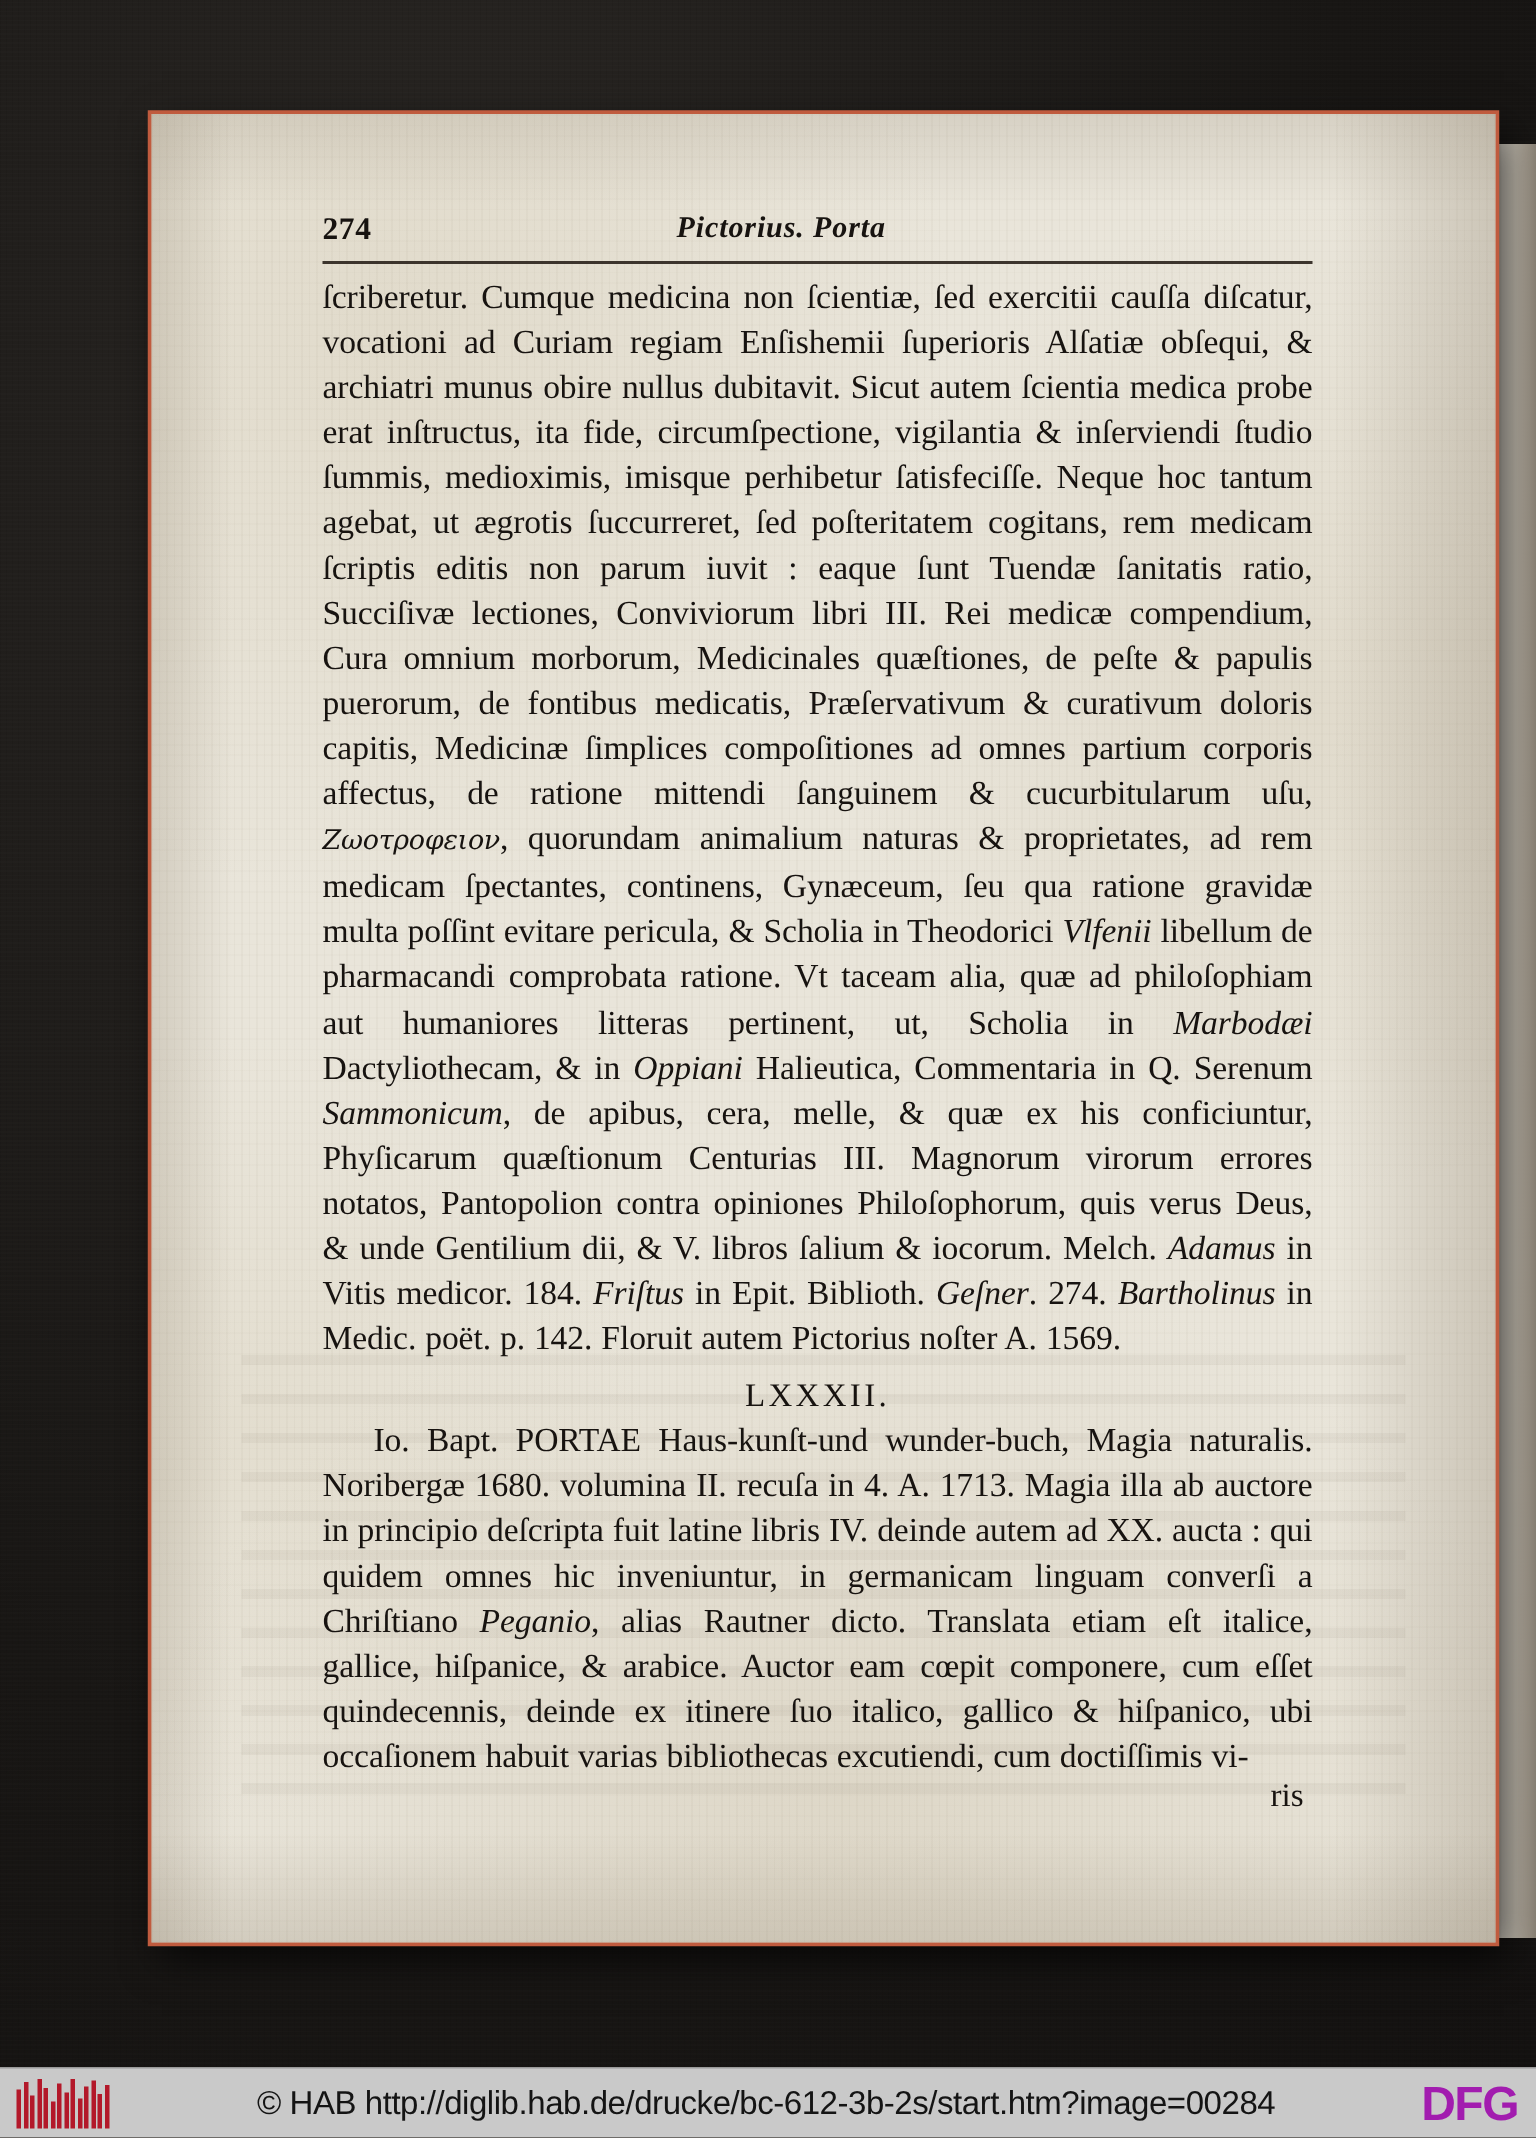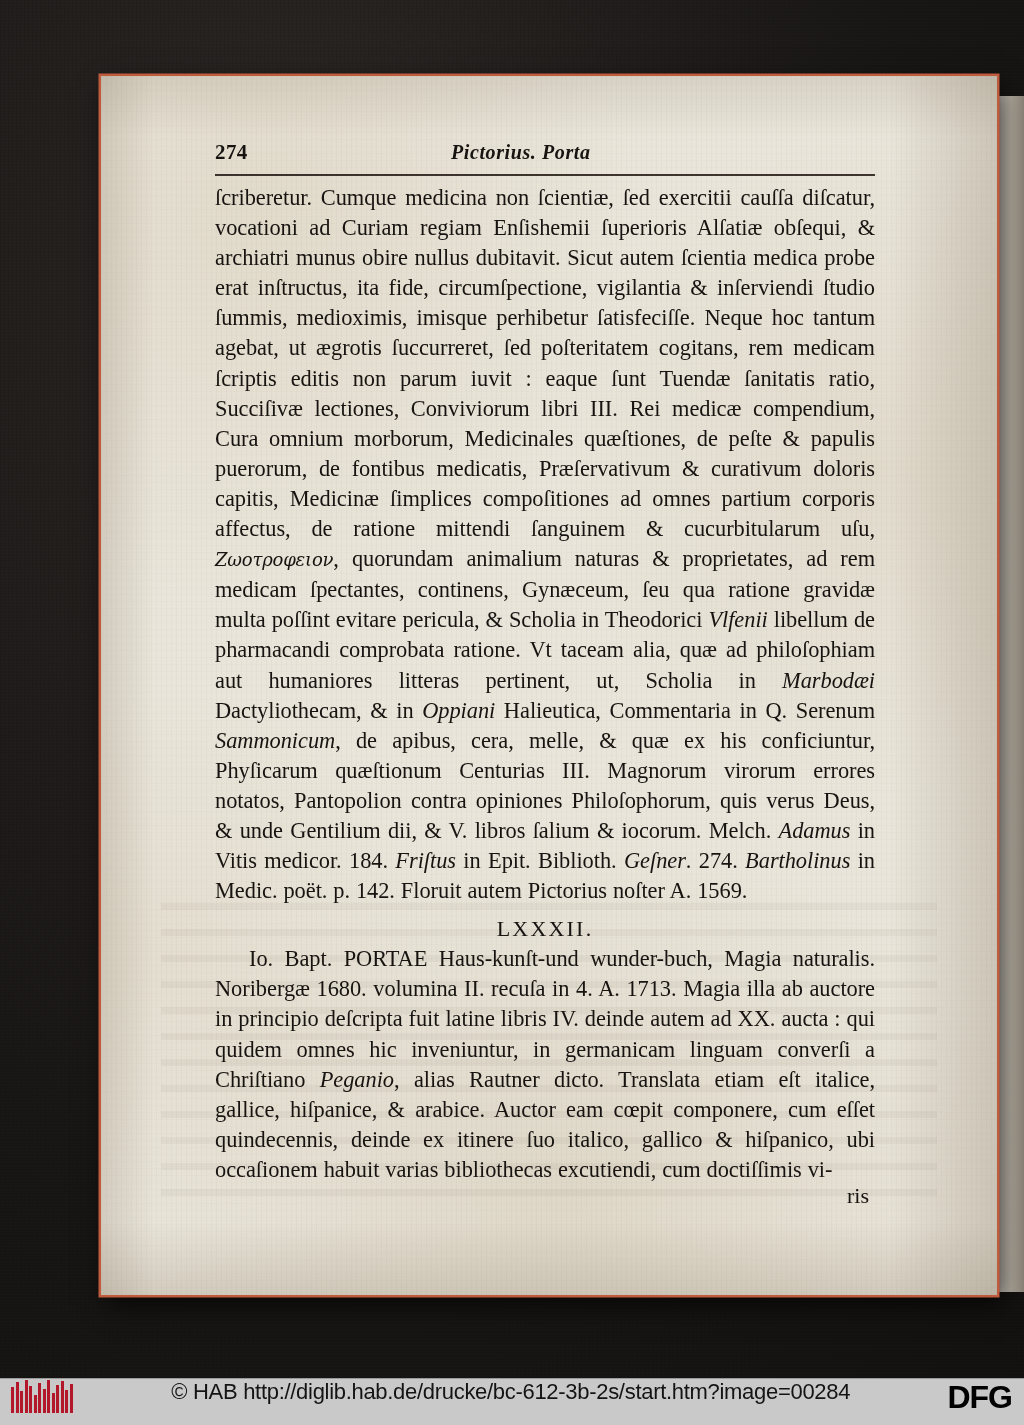--- a/index.html
+++ b/index.html
@@ -173,20 +173,21 @@
   }
 
   
   #footer-bar {
     position: absolute;
     left: 0; bottom: 0;
     width: 1024px;
     height: 46px;
     background: #c9c9c9;
     display: flex;
+    align-items: center;
     border-top: 1px solid #9a9a9a;
   }
   #hab-logo {
     width: 64px;
     height: 34px;
     margin-left: 10px;
     display: flex;
     align-items: flex-end;
     justify-content: center;
     gap: 1.5px;
@@ -205,21 +206,21 @@
     color: #141414;
     letter-spacing: -.3px;
     white-space: nowrap;
   }
   #dfg-logo {
     flex: 0 0 auto;
     margin-right: 12px;
     font-family: "Liberation Sans", sans-serif;
     font-weight: bold;
     font-size: 32px;
-    color: #000000;
+    color: #a21caf;
     letter-spacing: -1px;
   }
 </style>
 </head>
 <body>
 
 <div id="scan-background"></div>
 <div id="gutter-shadow"></div>
 <div id="gutter-leaf"></div>
 

